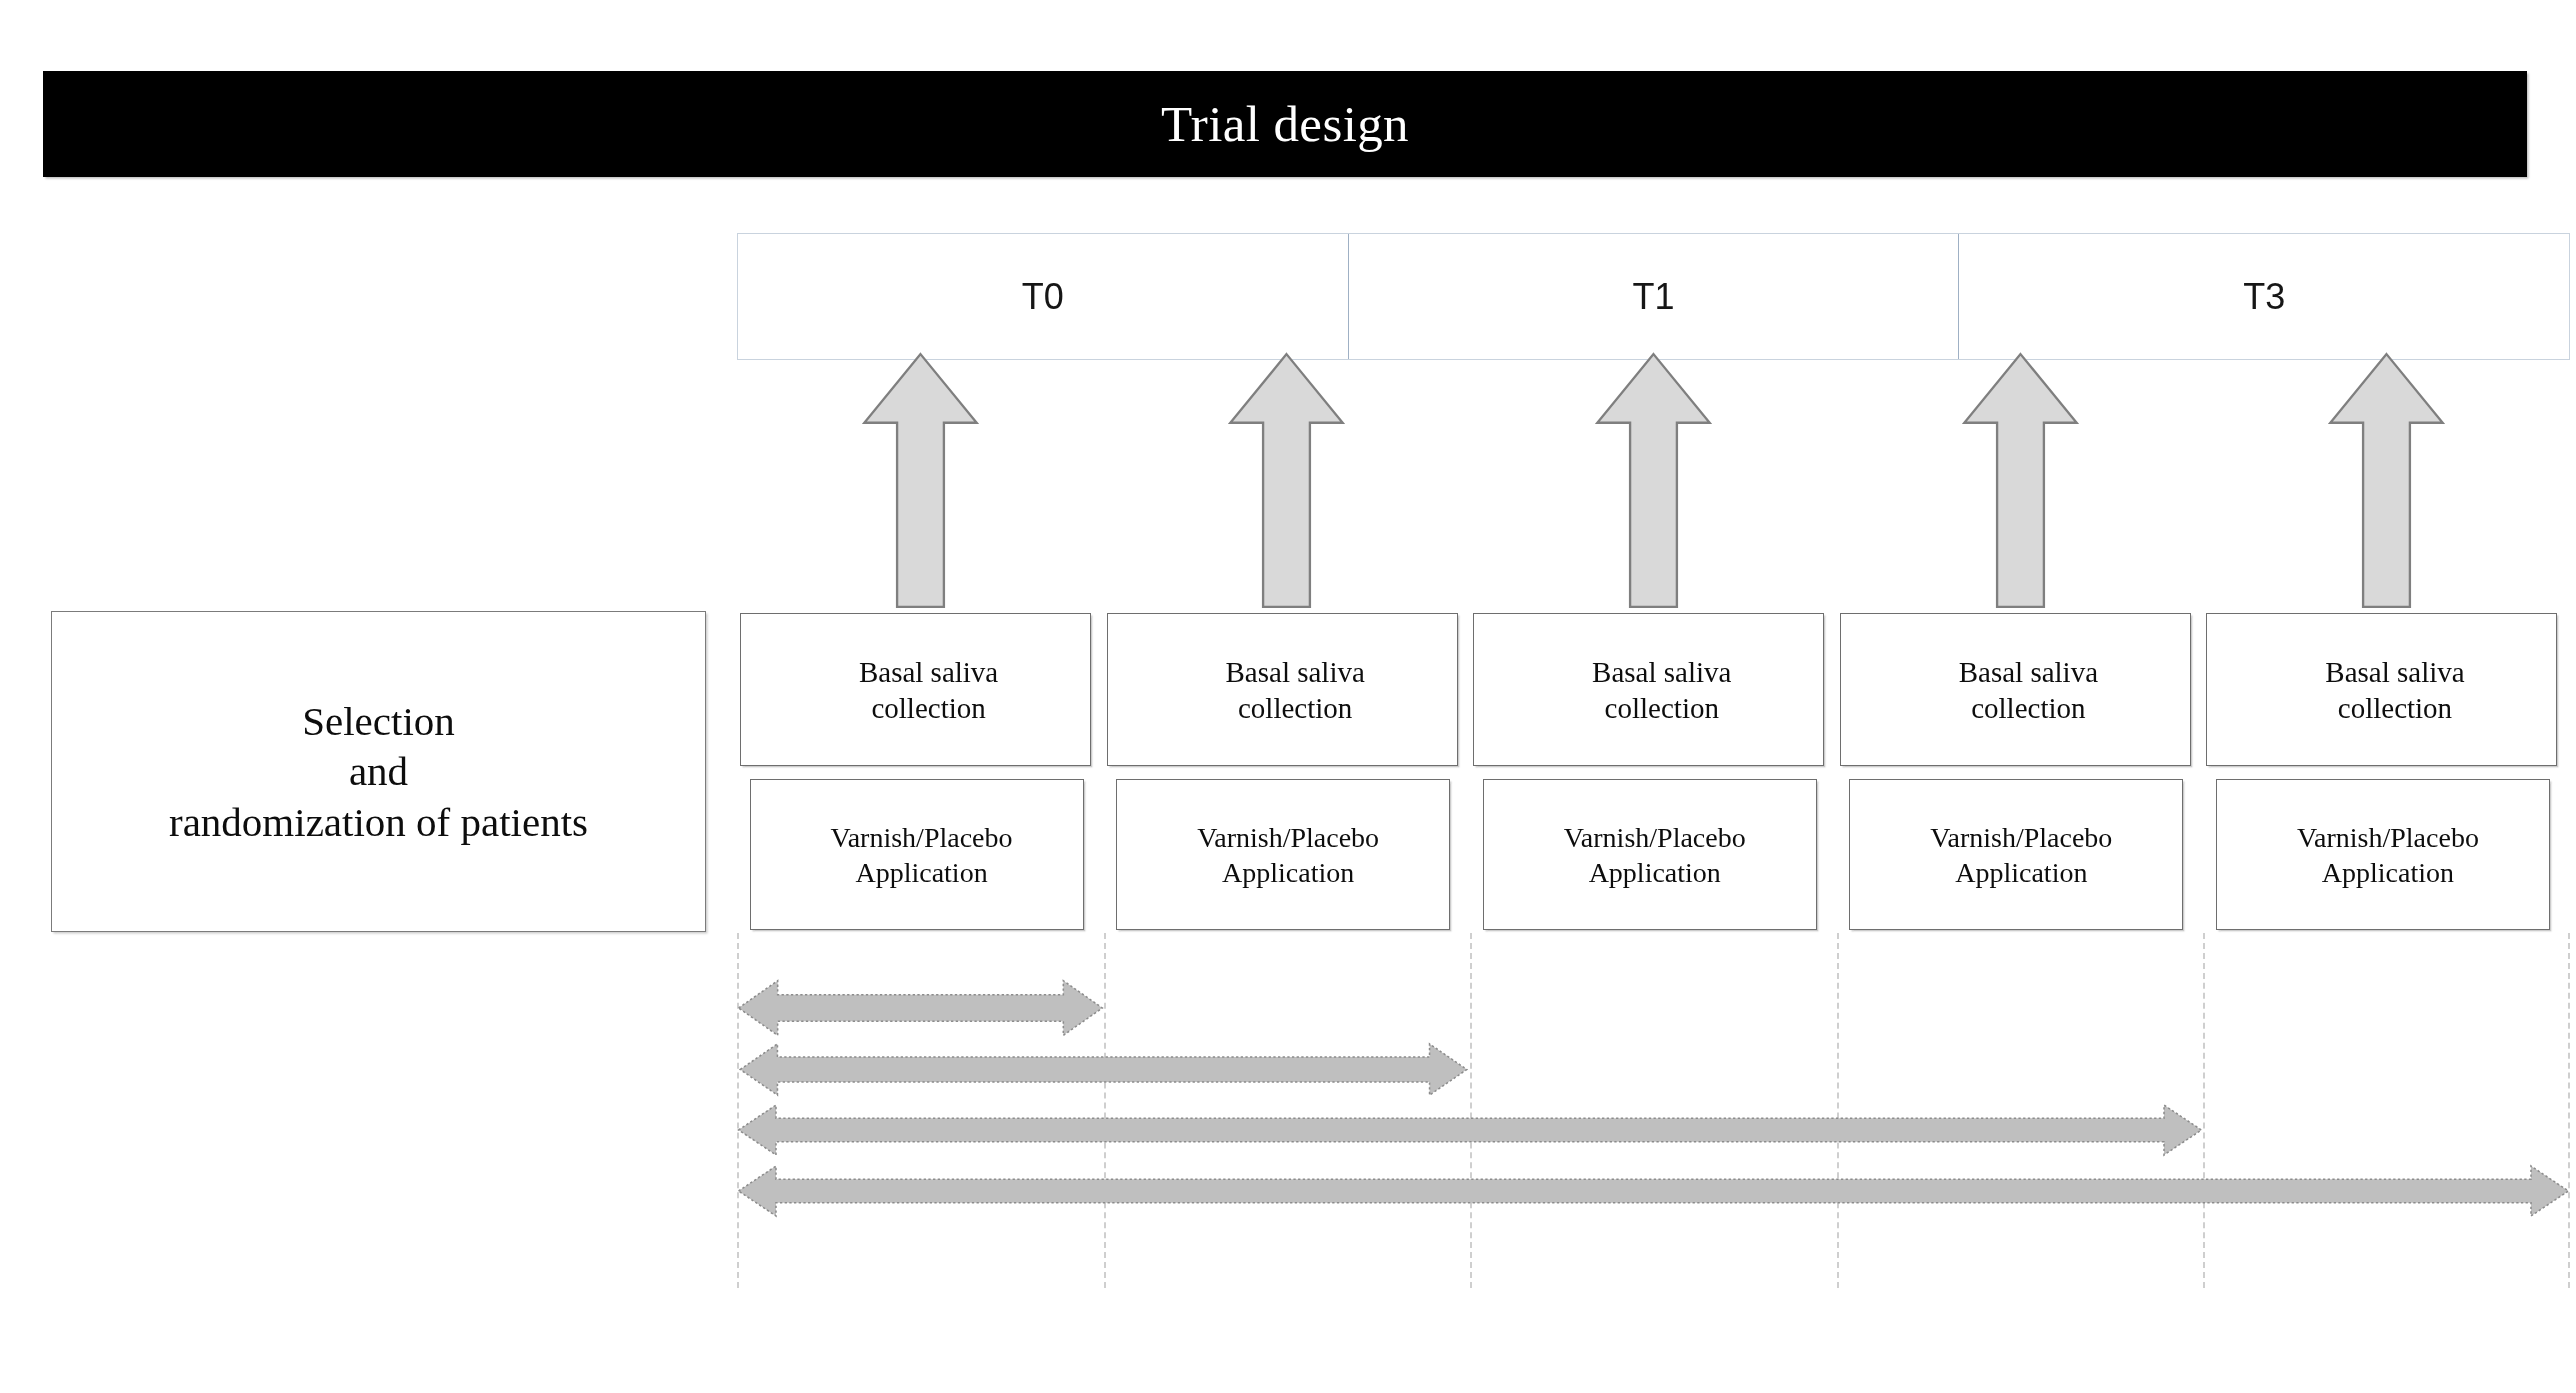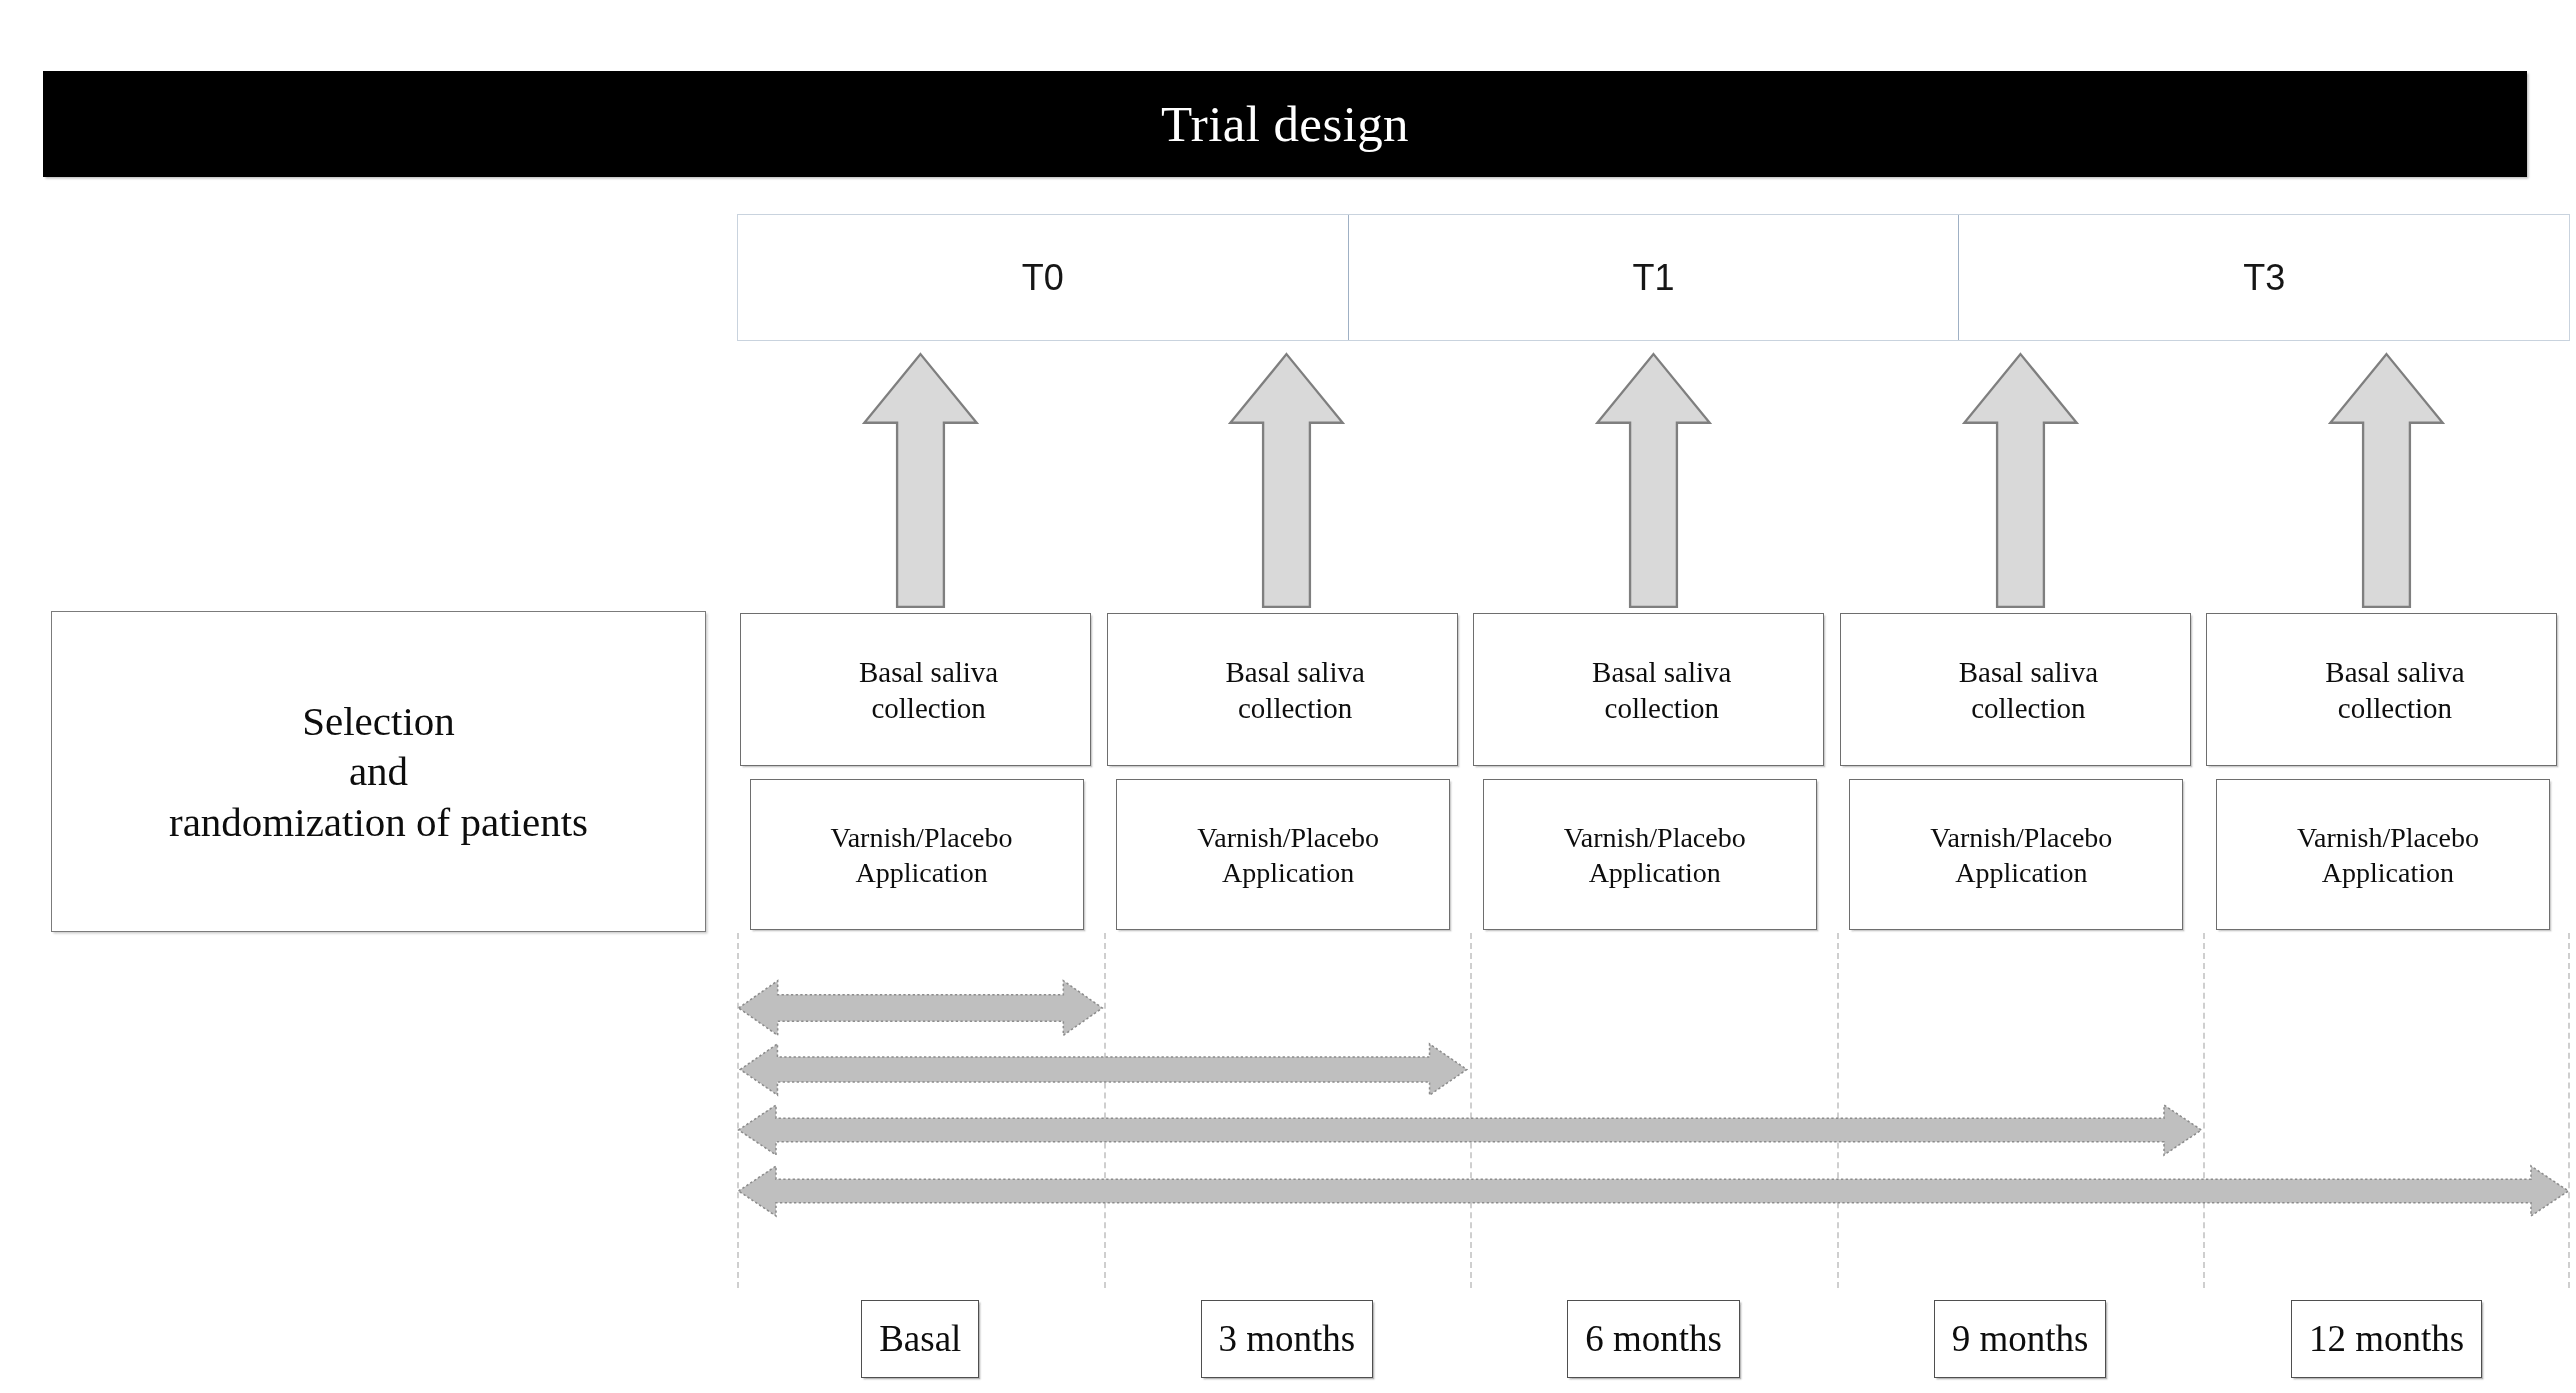--- a/index.html
+++ b/index.html
@@ -35,21 +35,21 @@
     font-family: "Liberation Serif", serif;
     font-size: 51px;
     line-height: 1;
     letter-spacing: 0.4px;
   }
 
   
   .tp-table {
     position: absolute;
     left: 737px;
-    top: 178px;
+    top: 197px;
     width: 1833px;
     height: 127px;
     display: flex;
     border-top: 1.6px solid #c9d3de;
     border-bottom: 1.6px solid #c9d3de;
     border-left: 1.6px solid #c9d3de;
     box-sizing: border-box;
     background: #ffffff;
   }
   .tp-cell {
@@ -351,42 +351,15 @@
 
     <svg style="left:737px; top:168px;" width="1466" height="58" viewBox="0 0 1880 74">
       <polygon points="2,37 50,5 50,22 1830,22 1830,5 1878,37 1830,69 1830,52 50,52 50,69" fill="#bfbfbf" stroke="#8c8c8c" stroke-width="2" stroke-dasharray="3 3"></polygon>
     </svg>
 
     <svg style="left:737px; top:229px;" width="1833" height="58" viewBox="0 0 2350 74">
       <polygon points="2,37 50,5 50,22 2300,22 2300,5 2348,37 2300,69 2300,52 50,52 50,69" fill="#bfbfbf" stroke="#8c8c8c" stroke-width="2" stroke-dasharray="3 3"></polygon>
     </svg>
   </div>
 
-  <div class="time-row">
-    <div class="time-slot">
-      <div class="time-box">
-        <span class="time-label">Basal</span>
-      </div>
-    </div>
-    <div class="time-slot">
-      <div class="time-box">
-        <span class="time-label">3 months</span>
-      </div>
-    </div>
-    <div class="time-slot">
-      <div class="time-box">
-        <span class="time-label">6 months</span>
-      </div>
-    </div>
-    <div class="time-slot">
-      <div class="time-box">
-        <span class="time-label">9 months</span>
-      </div>
-    </div>
-    <div class="time-slot">
-      <div class="time-box">
-        <span class="time-label">12 months</span>
-      </div>
-    </div>
-  </div>
 
 </div>
 
 
 </body></html>

